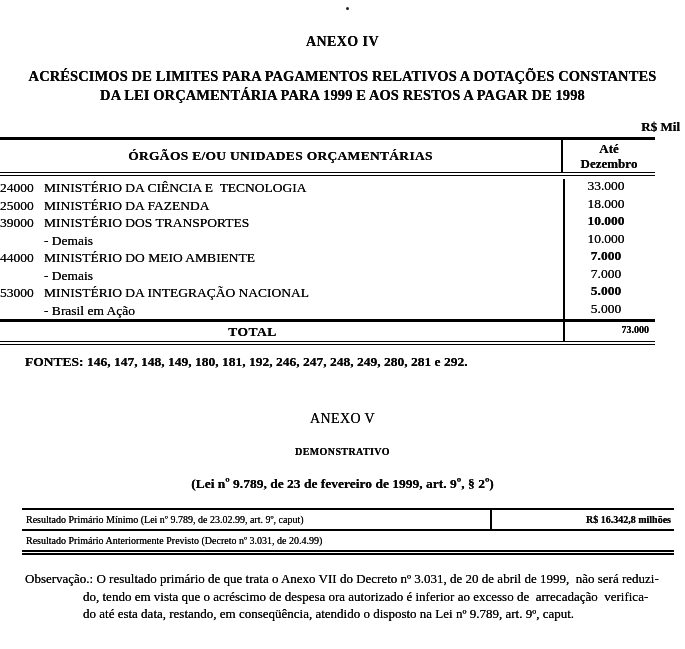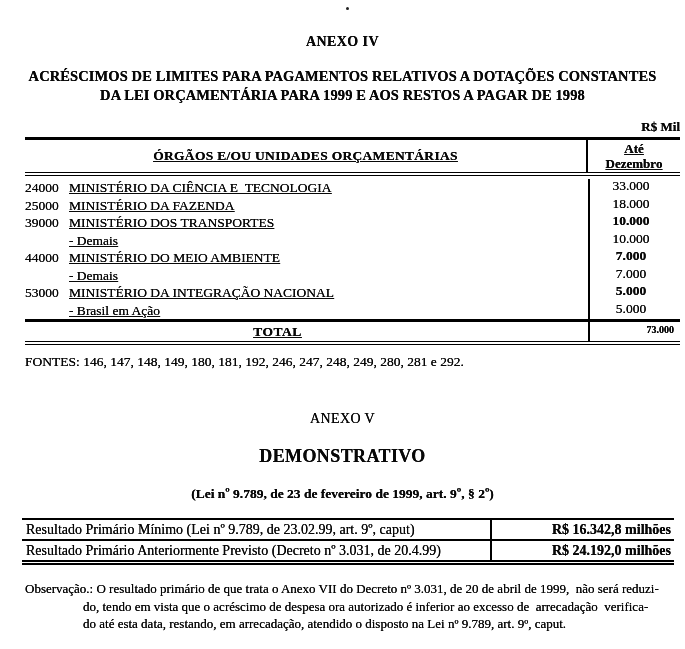--- a/index.html
+++ b/index.html
@@ -19,48 +19,48 @@
     position:absolute; left:346px; top:7px;
     width:3px; height:3px; background:#222; border-radius:50%;
   }
 
   .anexo4-title { padding-top:34px; text-align:center; font-weight:bold; font-size:14px; letter-spacing:0.4px; }
   .anexo4-subtitle { margin-top:17px; text-align:center; font-weight:bold; font-size:14.5px; line-height:19px; letter-spacing:0.1px; }
 
   .unit-label { width:680px; margin-top:14px; text-align:right; font-weight:bold; font-size:13px;font-family:Liberation Serif, serif; }
 
   
-  .t1 { margin-left:25px; width:655px; margin-top:2px;text-decoration:underline; }
+  .t1 { width:655px; margin-top:2px; }
   .t1-head { display:flex; border-top:3px solid #000; border-bottom:4px double #000; }
   .t1-head-left { flex:1; display:flex; align-items:center; justify-content:center;
                   font-weight:bold; font-size:13.5px; letter-spacing:0.3px; }
   .t1-head-right { width:92px; border-left:2px solid #000; text-align:center;
                    font-weight:bold; font-size:13px; line-height:15px; padding:1px 0 1px; }
   .t1-body { }
   .t1-row { display:flex; height:17.5px; line-height:17.5px; font-size:13.5px; }
   .t1-row:first-child { padding-top:3px; }
   .t1-label { flex:1; overflow:hidden; }
   .t1-code { display:inline-block; width:44px; }
   .t1-value { width:92px; border-left:2px solid #000; text-align:center; padding-right:8px; box-sizing:border-box; }
   .t1-value span { display:inline-block; transform:translateY(-2px); }
   .v-bold { font-weight:bold; }
   .t1-total { display:flex; border-top:3px solid #000; border-bottom:4px double #000; height:19px; line-height:19px; }
   .t1-total-label { flex:1; text-align:center; padding-right:58px; font-weight:bold; font-size:13.5px; letter-spacing:0.5px; }
   .t1-total-value { width:92px; border-left:2px solid #000; text-align:right; padding-right:6px; box-sizing:border-box; font-weight:bold; font-size:10px; }
   .t1-total-value span { display:inline-block; transform:translateY(-2px); }
 
-  .fontes { margin-left:25px; margin-top:9px; font-weight:normal; font-size:13.5px; }
+  .fontes { margin-left:25px; margin-top:9px; font-weight:bold; font-size:13.5px; }
 
   .anexo5-title { margin-top:41px; text-align:center; font-weight:normal; font-size:14px; letter-spacing:0.4px; }
-  .anexo5-sub { margin-top:19px; text-align:center; font-weight:bold; font-size:18px; letter-spacing:0.4px; }
+  .anexo5-sub { margin-top:19px; text-align:center; font-weight:bold; font-size:10px; letter-spacing:0.4px; }
   .anexo5-law { margin-top:19px; text-align:center; font-weight:bold; font-size:13.5px; }
 
   
   .t2 { margin-left:22px; width:652px; margin-top:16px; border-top:2px solid #000; border-bottom:5px double #000; }
-  .t2-row { display:flex; height:19px; line-height:19px; font-size:14px; }
+  .t2-row { display:flex; height:19px; line-height:19px; font-size:10px; }
   .t2-row.mid { border-bottom:2px solid #000; }
   .t2-label { flex:1; padding-left:4px; }
   .t2-value { width:184px; border-left:2px solid #000; text-align:right; padding-right:3px; box-sizing:border-box; font-weight:bold; }
 
   .obs { margin-left:25px; margin-top:15px; font-size:13px; line-height:17.5px; }
   .obs .indent { padding-left:58px; }
 </style>
 </head>
 <body>
 
@@ -129,21 +129,20 @@
 <div class="anexo5-sub">DEMONSTRATIVO</div>
 <div class="anexo5-law">(Lei nº 9.789, de 23 de fevereiro de 1999, art. 9º, § 2º)</div>
 
 <div class="t2">
   <div class="t2-row mid">
     <div class="t2-label">Resultado Primário Mínimo (Lei nº 9.789, de 23.02.99, art. 9º, caput)</div>
     <div class="t2-value">R$ 16.342,8 milhões</div>
   </div>
   <div class="t2-row">
     <div class="t2-label">Resultado Primário Anteriormente Previsto (Decreto nº 3.031, de 20.4.99)</div>
-    <div class="t2-value">R$ 24.192,0 milhões</div>
   </div>
 </div>
 
 <div class="obs">
   <div class="pre"><span>Observação.:</span><span> O resultado primário de que trata o Anexo VII do Decreto nº 3.031, de 20 de abril de 1999,  não será reduzi-</span></div>
   <div class="indent pre">do, tendo em vista que o acréscimo de despesa ora autorizado é inferior ao excesso de  arrecadação  verifica-</div>
-  <div class="indent pre">do até esta data, restando, em arrecadação, atendido o disposto na Lei nº 9.789, art. 9º, caput.</div>
+  <div class="indent pre">do até esta data, restando, em conseqüência, atendido o disposto na Lei nº 9.789, art. 9º, caput.</div>
 </div>
 
 </body></html>

